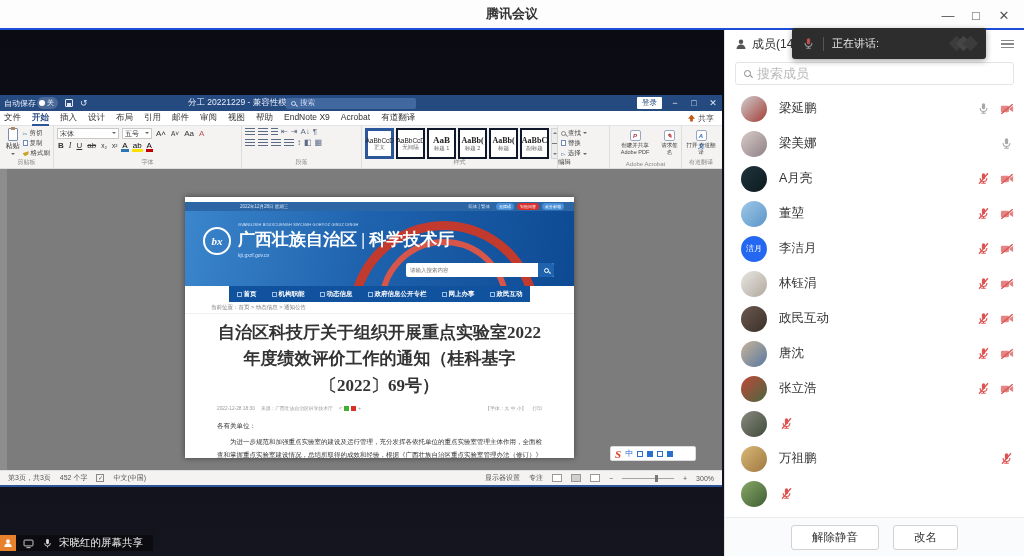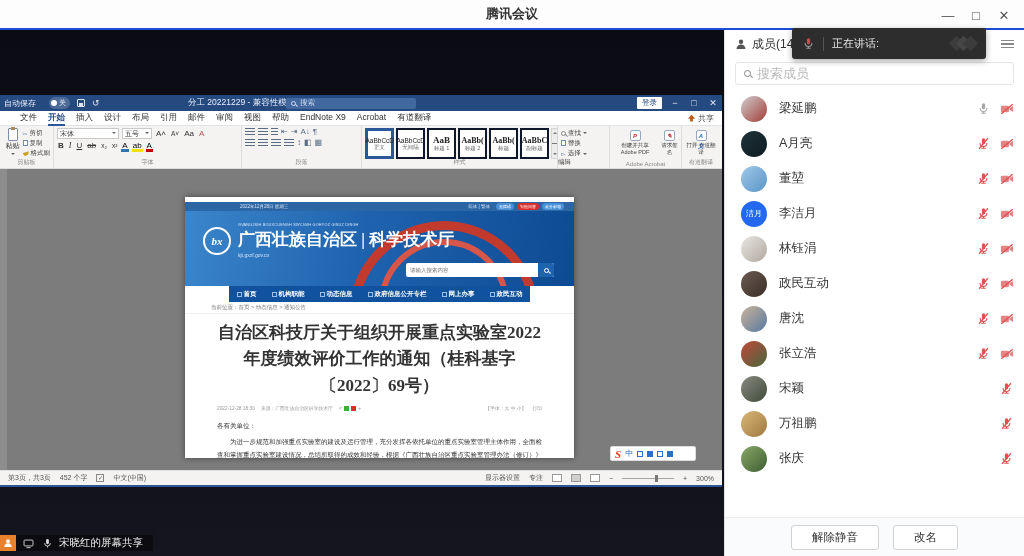--- a/index.html
+++ b/index.html
@@ -11,34 +11,34 @@
   .mtitle { font-size:13px; color:#333; font-weight:bold; }
   .mwin { position:absolute; right:6px; top:0; height:30px; display:flex; align-items:center; }
   .mwin span { width:28px; text-align:center; font-size:13px; color:#555; cursor:default; }
 
   
   .share { position:absolute; left:0; top:30px; width:724px; height:526px; background:linear-gradient(180deg,#0b0b13 0%,#10101a 70%,#15151f 100%); }
 
   
   .word { position:absolute; left:0; top:65px; width:722px; height:392px; background:#fff; border-bottom:2px solid #2b579a; }
   .wtitle { position:relative; height:16px; background:#254a80; display:flex; align-items:center; color:#e8eefb; font-size:8px; padding:0 4px; }
-  .autosave { display:flex; align-items:center; gap:13px; }
+  .autosave { display:flex; align-items:center; gap:1px; }
   .toggle { display:inline-flex; align-items:center; gap:2px; background:rgba(255,255,255,.18); border-radius:6px; padding:1px 4px 1px 2px; }
   .toggle .knob { width:6px; height:6px; border-radius:50%; background:#fff; display:inline-block; }
   .toggle b { font-weight:normal; font-size:7px; }
   .wicon { margin-left:7px; font-size:9px; line-height:1; color:#dfe7f5; }
   .wicon.save { width:8px; height:8px; border:1px solid #dfe7f5; border-radius:1px; position:relative; }
   .wicon.save::after { content:""; position:absolute; left:1px; right:1px; bottom:0; height:3px; background:#dfe7f5; }
   .wdoc-title { position:absolute; left:188px; font-size:8.5px; white-space:nowrap; }
   .wsearch { position:absolute; left:286px; width:130px; height:11px; background:#4268a0; border-radius:2px; display:flex; align-items:center; gap:4px; padding:0 5px; font-size:7.5px; color:#cfdcf2; }
   .wright { position:absolute; right:3px; display:flex; align-items:center; gap:7px; }
   .login { background:#fff; color:#254a80; font-size:7.5px; padding:1px 5px; border-radius:1px; }
   .wc { font-size:9px; color:#dfe7f5; width:12px; text-align:center; }
 
-  .wtabs-row { height:15px; background:#fff; display:flex; align-items:center; padding:0 20px; border-bottom:1px solid #e3e3e3; position:relative; }
+  .wtabs-row { height:15px; background:#fff; display:flex; align-items:center; padding:0 4px; border-bottom:1px solid #e3e3e3; position:relative; }
   .wtabs { display:flex; gap:11px; }
   .wtab { font-size:8.5px; color:#333; white-space:nowrap; }
   .wtab.active { font-weight:bold; color:#254a80; box-shadow:0 2px 0 #2b579a; }
   .wshare { position:absolute; right:8px; display:flex; align-items:center; gap:3px; font-size:8px; color:#444; }
   .shicon { width:7px; height:7px; background:#c55a11; clip-path:polygon(50% 0,100% 60%,70% 60%,70% 100%,30% 100%,30% 60%,0 60%); display:inline-block; }
 
   .ribbon { height:43px; background:#f4f3f2; display:flex; border-bottom:1px solid #dcdcdc; }
   .rgroup { position:relative; border-right:1px solid #ddd; padding:2px 3px 9px 3px; display:flex; }
   .glabel { position:absolute; bottom:1px; left:0; right:0; text-align:center; font-size:6px; color:#8a8a8a; white-space:nowrap; }
   .g-clip { width:54px; }
@@ -550,20 +550,34 @@
             <span class="micon">
               <svg width="14" height="14" viewBox="0 0 16 16">
                 <rect x="1" y="4.2" width="9.2" height="7.6" rx="1.6" fill="#e38585"></rect>
                 <path d="M10.8 7.2 15 4.6v6.8l-4.2-2.6z" fill="#e38585"></path>
                 <line x1="1.5" y1="13.5" x2="14.5" y2="2.5" stroke="#e05252" stroke-width="1.6"></line>
               </svg>
             </span>
           </div>
         </div>
         <div class="mrow">
+          <div class="mav" style="background: linear-gradient(135deg, rgb(216, 204, 201), rgb(143, 127, 133));"></div>
+          <span class="mname">梁美娜</span>
+          <div class="micons">
+            <span class="micon">
+              <svg width="13" height="13" viewBox="0 0 16 16">
+                <rect x="6" y="1.5" width="4" height="7.5" rx="2" fill="#a8a8a8"></rect>
+                <path d="M3.8 7.5a4.2 4.2 0 0 0 8.4 0" fill="none" stroke="#a8a8a8" stroke-width="1.3"></path>
+                <line x1="8" y1="11.7" x2="8" y2="13.6" stroke="#a8a8a8" stroke-width="1.3"></line>
+                <line x1="5.2" y1="13.8" x2="10.8" y2="13.8" stroke="#a8a8a8" stroke-width="1.3"></line>
+              </svg>
+            </span>
+          </div>
+        </div>
+        <div class="mrow">
           <div class="mav" style="background: linear-gradient(135deg, rgb(32, 52, 60), rgb(14, 26, 32));"></div>
           <span class="mname">A月亮</span>
           <div class="micons">
             <span class="micon">
               <svg width="13" height="13" viewBox="0 0 16 16">
                 <rect x="6" y="1.5" width="4" height="7.5" rx="2" fill="#e05252"></rect>
                 <path d="M3.8 7.5a4.2 4.2 0 0 0 8.4 0" fill="none" stroke="#e05252" stroke-width="1.3"></path>
                 <line x1="8" y1="11.7" x2="8" y2="13.6" stroke="#e05252" stroke-width="1.3"></line>
                 <line x1="5.2" y1="13.8" x2="10.8" y2="13.8" stroke="#e05252" stroke-width="1.3"></line>
                 <line x1="2.5" y1="14.5" x2="13.5" y2="1.5" stroke="#e05252" stroke-width="1.6"></line>
@@ -705,21 +719,20 @@
               <svg width="14" height="14" viewBox="0 0 16 16">
                 <rect x="1" y="4.2" width="9.2" height="7.6" rx="1.6" fill="#e38585"></rect>
                 <path d="M10.8 7.2 15 4.6v6.8l-4.2-2.6z" fill="#e38585"></path>
                 <line x1="1.5" y1="13.5" x2="14.5" y2="2.5" stroke="#e05252" stroke-width="1.6"></line>
               </svg>
             </span>
           </div>
         </div>
         <div class="mrow">
           <div class="mav" style="background: linear-gradient(135deg, rgb(138, 138, 128), rgb(63, 74, 58));"></div>
-          <span class="mname">宋颖</span>
           <div class="micons">
             <span class="micon">
               <svg width="13" height="13" viewBox="0 0 16 16">
                 <rect x="6" y="1.5" width="4" height="7.5" rx="2" fill="#e05252"></rect>
                 <path d="M3.8 7.5a4.2 4.2 0 0 0 8.4 0" fill="none" stroke="#e05252" stroke-width="1.3"></path>
                 <line x1="8" y1="11.7" x2="8" y2="13.6" stroke="#e05252" stroke-width="1.3"></line>
                 <line x1="5.2" y1="13.8" x2="10.8" y2="13.8" stroke="#e05252" stroke-width="1.3"></line>
                 <line x1="2.5" y1="14.5" x2="13.5" y2="1.5" stroke="#e05252" stroke-width="1.6"></line>
               </svg>
             </span>
@@ -735,21 +748,20 @@
                 <path d="M3.8 7.5a4.2 4.2 0 0 0 8.4 0" fill="none" stroke="#e05252" stroke-width="1.3"></path>
                 <line x1="8" y1="11.7" x2="8" y2="13.6" stroke="#e05252" stroke-width="1.3"></line>
                 <line x1="5.2" y1="13.8" x2="10.8" y2="13.8" stroke="#e05252" stroke-width="1.3"></line>
                 <line x1="2.5" y1="14.5" x2="13.5" y2="1.5" stroke="#e05252" stroke-width="1.6"></line>
               </svg>
             </span>
           </div>
         </div>
         <div class="mrow">
           <div class="mav" style="background: linear-gradient(135deg, rgb(136, 168, 104), rgb(63, 94, 51));"></div>
-          <span class="mname">张庆</span>
           <div class="micons">
             <span class="micon">
               <svg width="13" height="13" viewBox="0 0 16 16">
                 <rect x="6" y="1.5" width="4" height="7.5" rx="2" fill="#e05252"></rect>
                 <path d="M3.8 7.5a4.2 4.2 0 0 0 8.4 0" fill="none" stroke="#e05252" stroke-width="1.3"></path>
                 <line x1="8" y1="11.7" x2="8" y2="13.6" stroke="#e05252" stroke-width="1.3"></line>
                 <line x1="5.2" y1="13.8" x2="10.8" y2="13.8" stroke="#e05252" stroke-width="1.3"></line>
                 <line x1="2.5" y1="14.5" x2="13.5" y2="1.5" stroke="#e05252" stroke-width="1.6"></line>
               </svg>
             </span>

